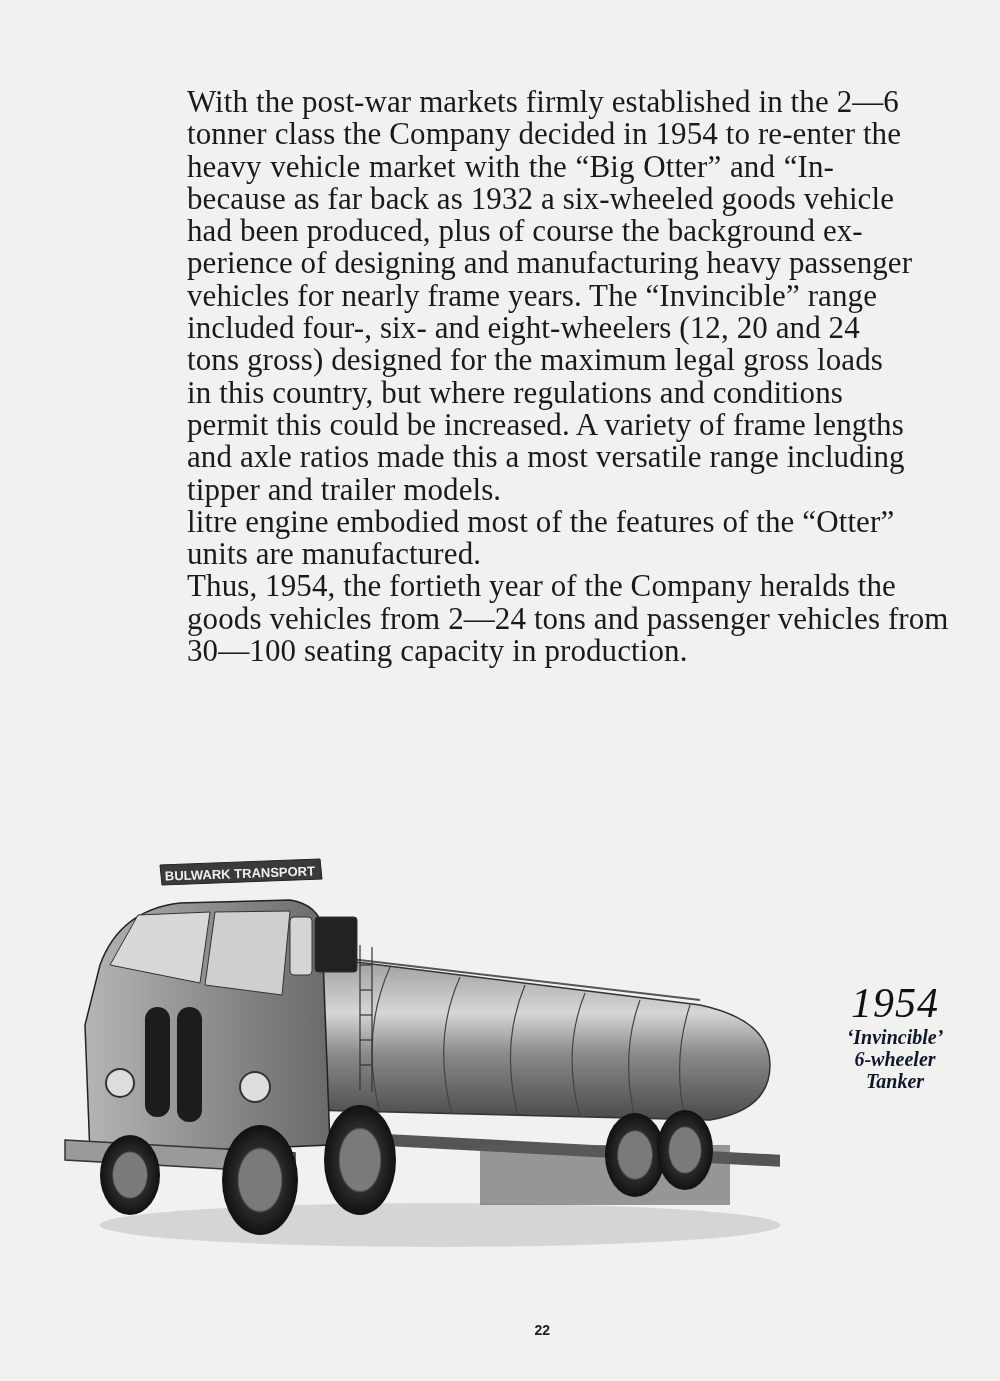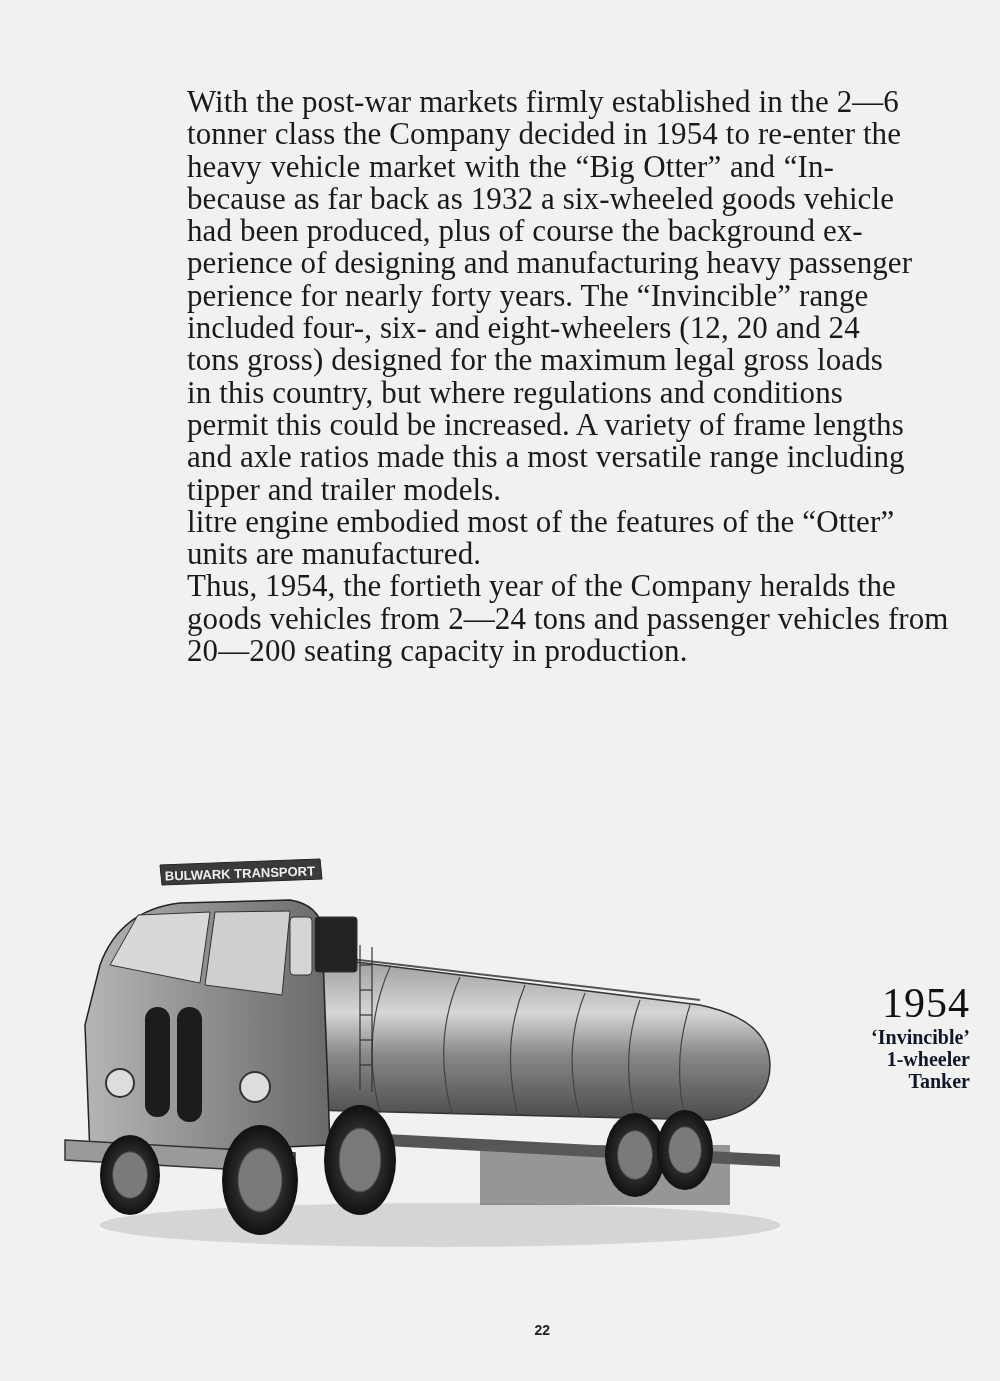--- a/index.html
+++ b/index.html
@@ -30,21 +30,22 @@
     .line.last { text-align-last: left; }
     .truck-figure {
       position: absolute;
       left: 60px; top: 855px;
       width: 740px; height: 395px;
     }
     .caption {
       position: absolute;
       left: 820px; top: 980px;
       width: 150px;
-      text-align: right;
+      text-align: center;
+      font-style: italic;
     }
     .caption-year {
       font-size: 42px;
       line-height: 46px;
       letter-spacing: 1px;
       color: #111;
     }
     .caption-line {
       font-size: 20px;
       line-height: 22px;
@@ -67,38 +68,38 @@
 
 <div class="text-block">
 
   <p style="margin:0">
     <span class="line">With the post-war markets firmly established in the 2—6</span>
     <span class="line">tonner class the Company decided in 1954 to re-enter the</span>
     <span class="line">heavy vehicle market with the “Big Otter” and “In-</span>
     <span class="line">because as far back as 1932 a six-wheeled goods vehicle</span>
     <span class="line">had been produced, plus of course the background ex-</span>
     <span class="line">perience of designing and manufacturing heavy passenger</span>
-    <span class="line">perience for nearly forty years.  The “Invincible” range</span>
+    <span class="line">vehicles for nearly frame years.  The “Invincible” range</span>
     <span class="line">included four-, six- and eight-wheelers (12, 20 and 24</span>
     <span class="line">tons gross) designed for the maximum legal gross loads</span>
     <span class="line">in this country, but where regulations and conditions</span>
     <span class="line">permit this could be increased.  A variety of frame lengths</span>
     <span class="line">and axle ratios made this a most versatile range including</span>
     <span class="line last">tipper and trailer models.</span>
   </p>
 
   <p style="margin:0">
     <span class="line">litre engine embodied most of the features of the “Otter”</span>
     <span class="line last">units are manufactured.</span>
   </p>
 
   <p style="margin:0">
     <span class="line">Thus, 1954, the fortieth year of the Company heralds the</span>
     <span class="line">goods vehicles from 2—24 tons and passenger vehicles from</span>
-    <span class="line last">20—200 seating capacity in production.</span>
+    <span class="line last">30—100 seating capacity in production.</span>
   </p>
 </div>
 
 <svg class="truck-figure" viewBox="0 0 740 395" xmlns="http://www.w3.org/2000/svg">
   <defs>
     <linearGradient id="tankGrad" x1="0" y1="0" x2="0" y2="1">
       <stop offset="0" stop-color="#9a9a9a"></stop>
       <stop offset="0.35" stop-color="#d6d6d6"></stop>
       <stop offset="0.6" stop-color="#8a8a8a"></stop>
       <stop offset="1" stop-color="#4a4a4a"></stop>
@@ -171,17 +172,17 @@
     <ellipse cx="200" cy="325" rx="38" ry="55" fill="url(#tyreGrad)"></ellipse>
     <ellipse cx="300" cy="305" rx="36" ry="55" fill="url(#tyreGrad)"></ellipse>
     <ellipse cx="575" cy="300" rx="30" ry="42" fill="url(#tyreGrad)"></ellipse>
     <ellipse cx="625" cy="295" rx="28" ry="40" fill="url(#tyreGrad)"></ellipse>
   </g>
 </svg>
 
 <div class="caption">
   <div class="caption-year">1954</div>
   <div class="caption-line">‘Invincible’</div>
-  <div class="caption-line">1-wheeler</div>
+  <div class="caption-line">6-wheeler</div>
   <div class="caption-line">Tanker</div>
 </div>
 
 <div class="page-number">22</div>
 
 </body></html>

